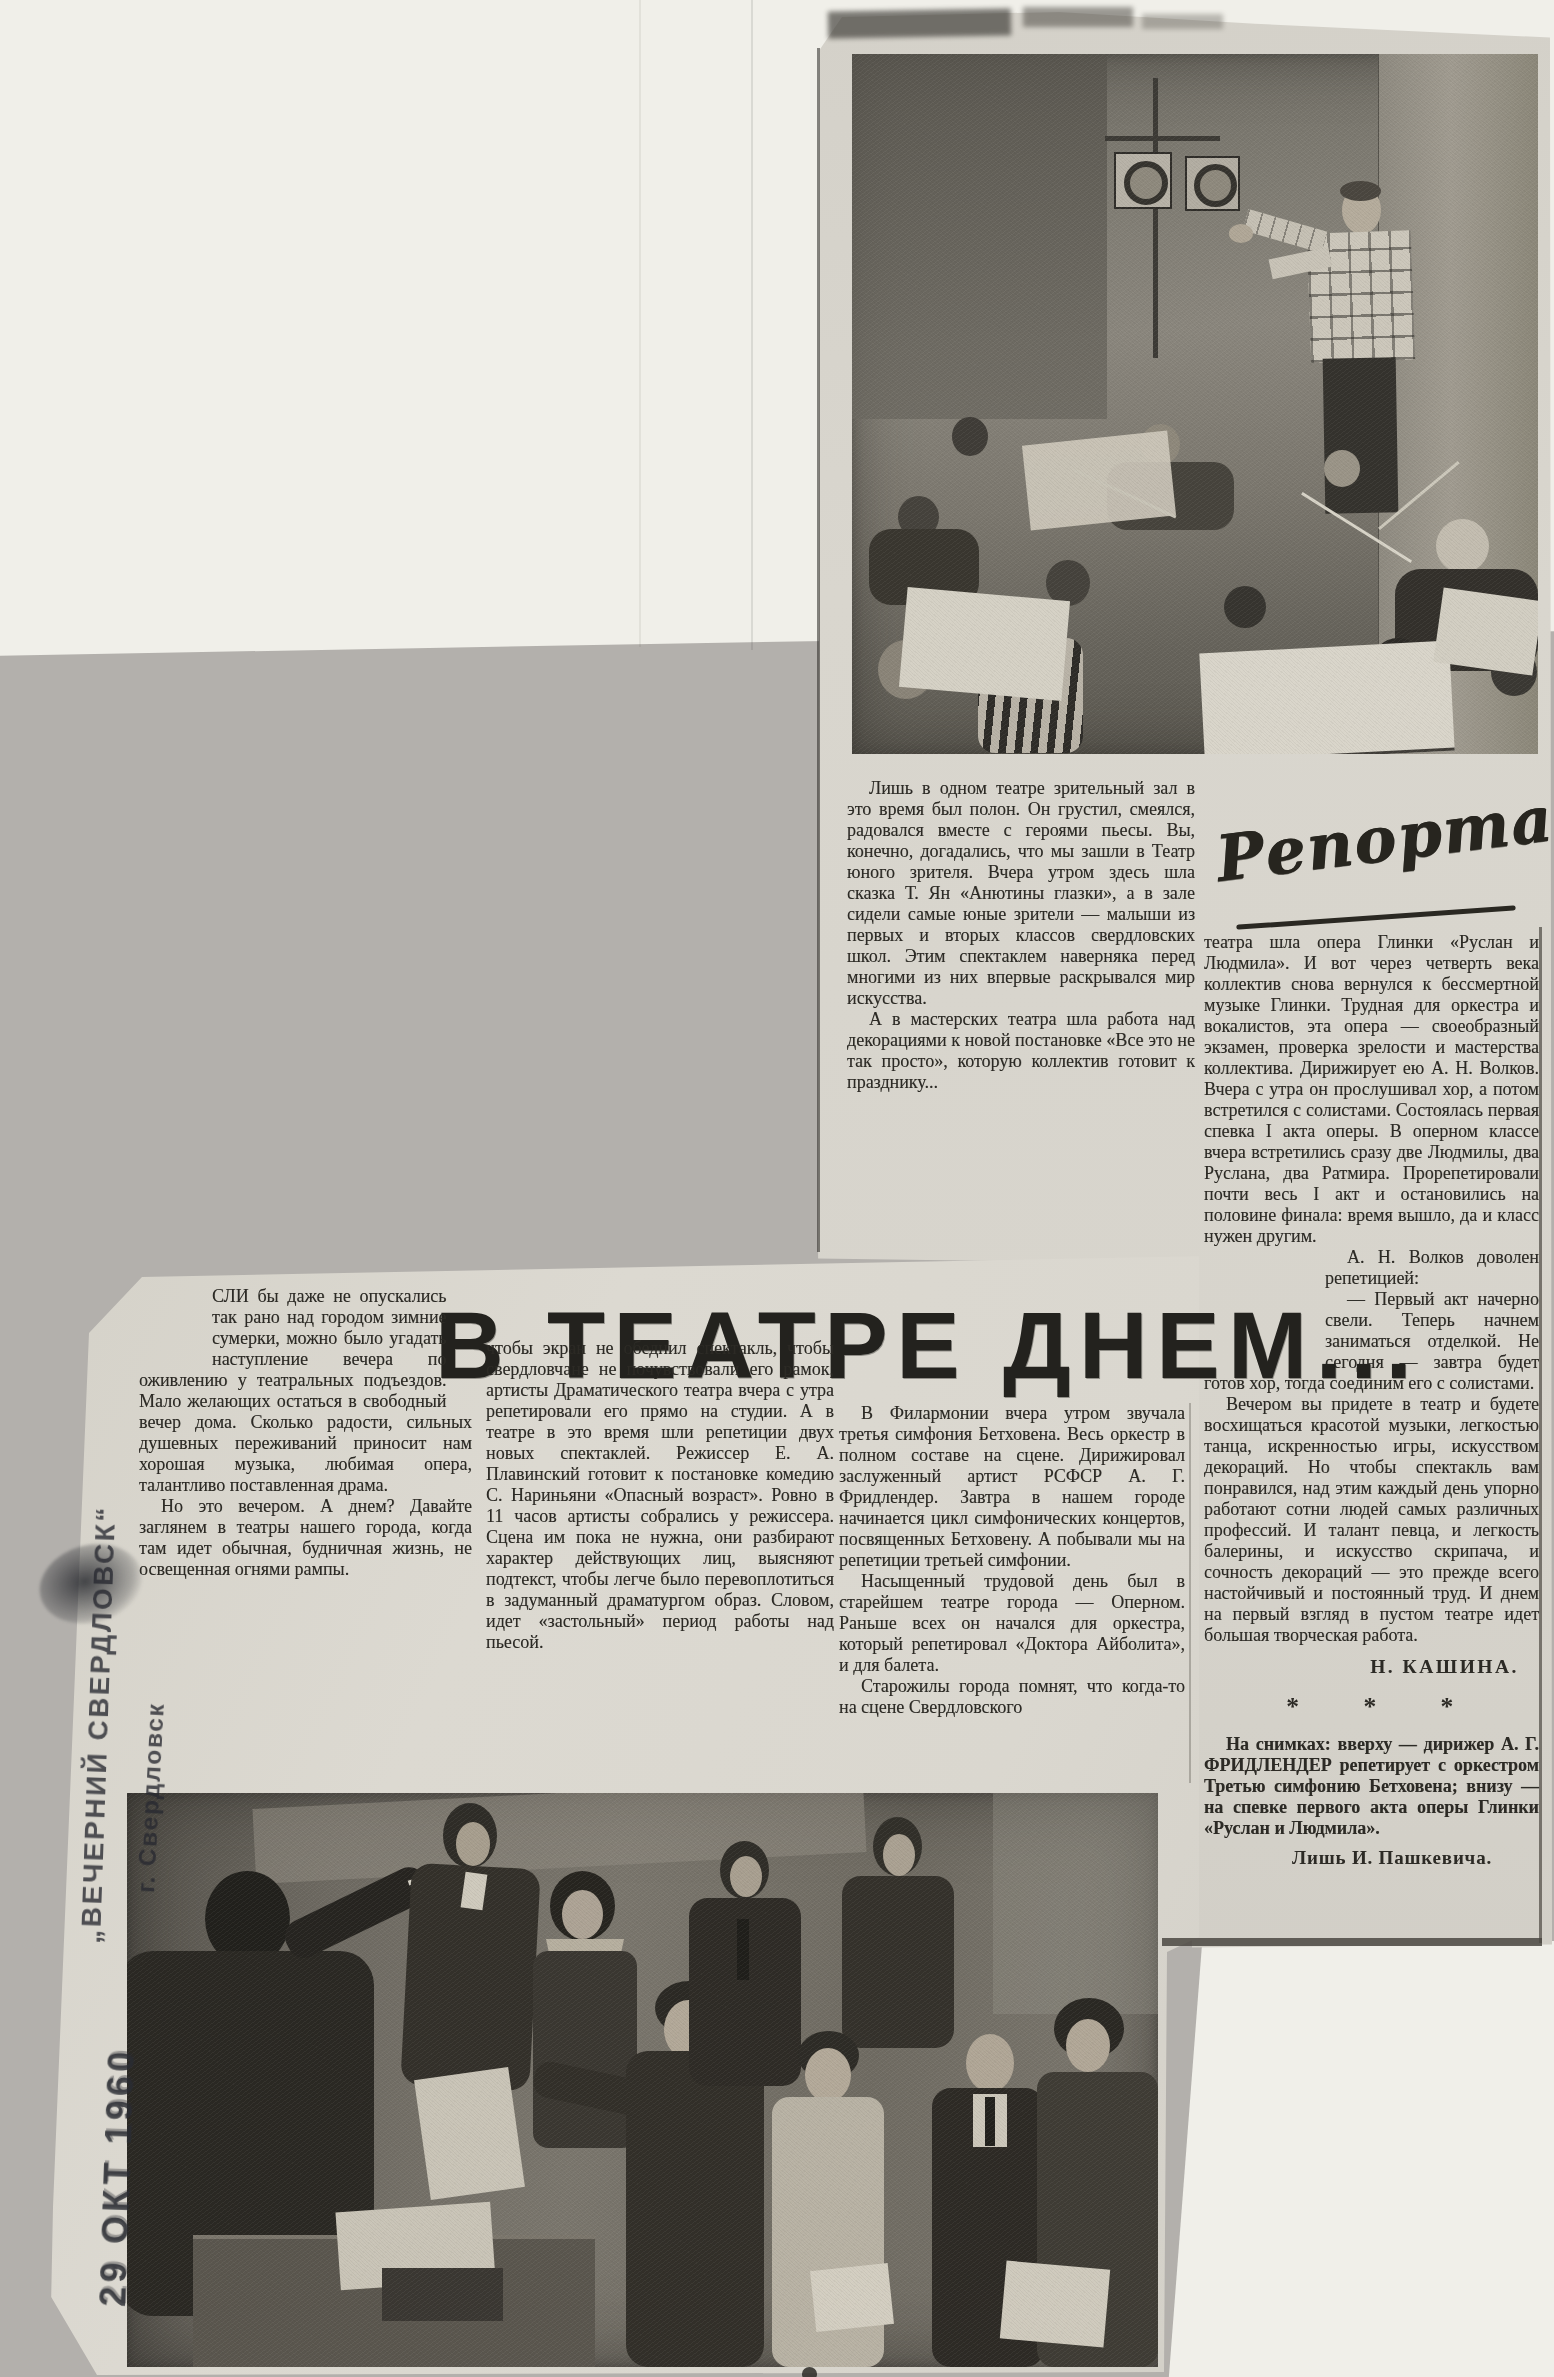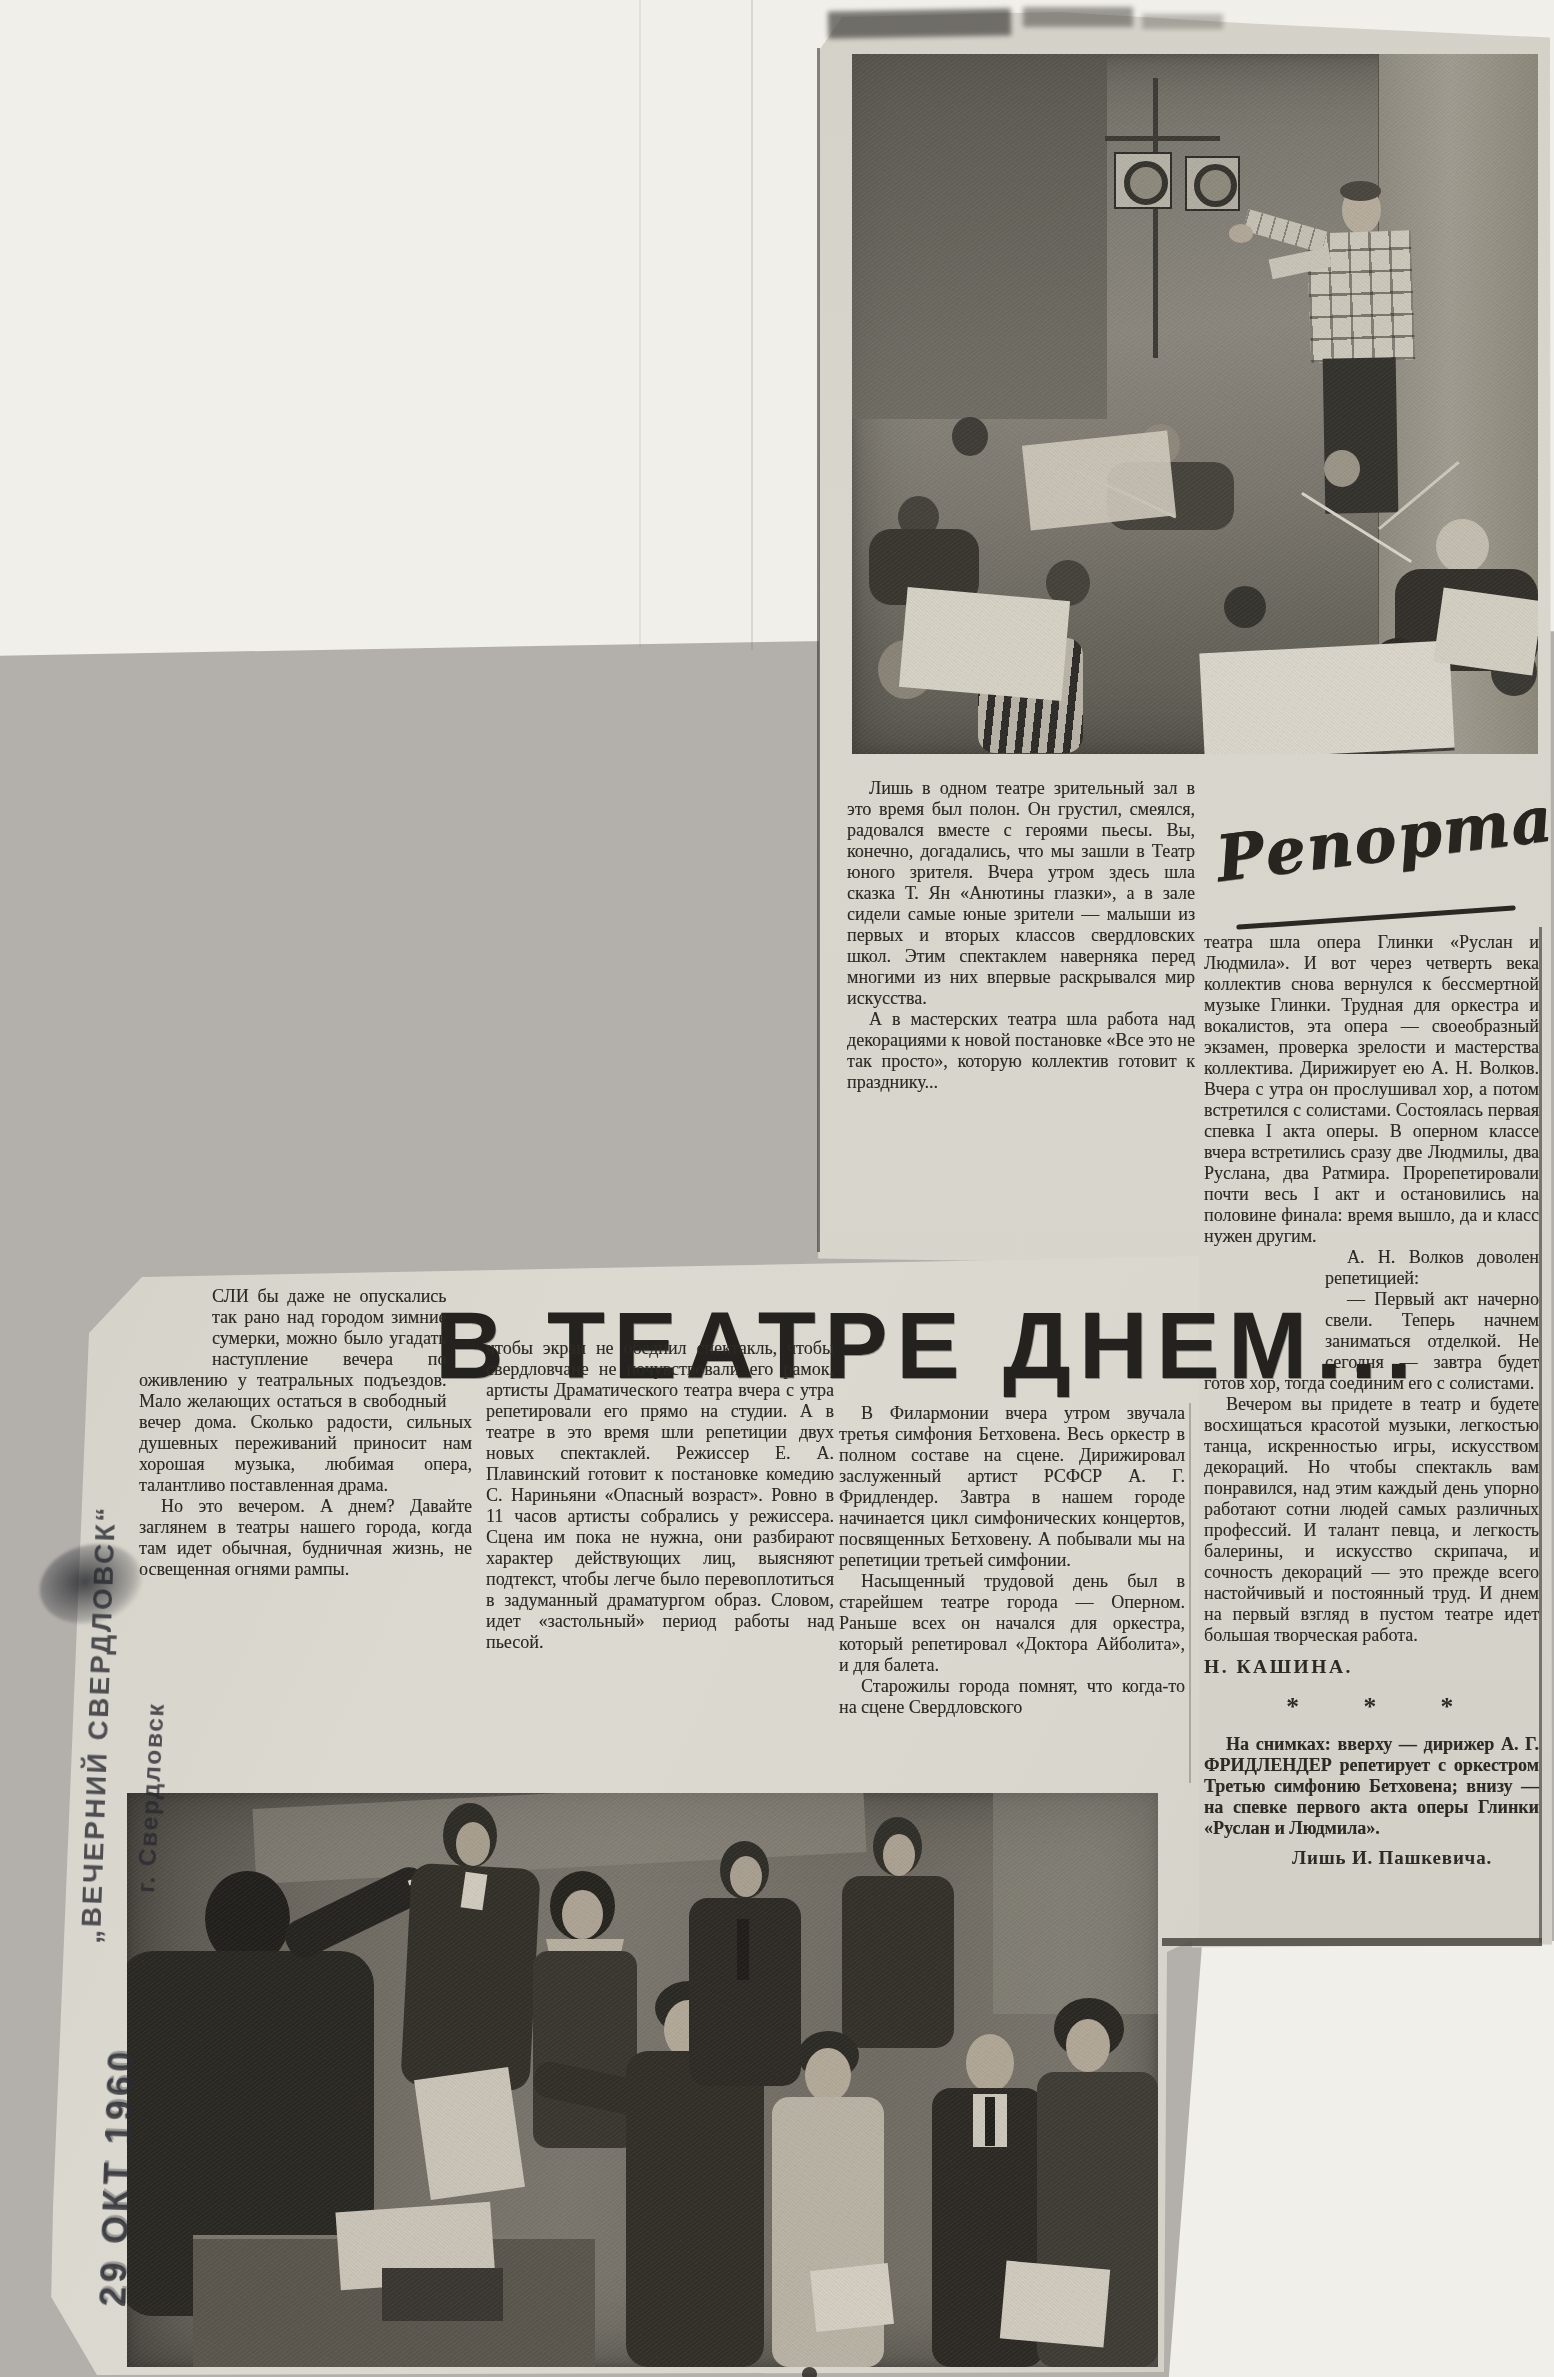--- a/index.html
+++ b/index.html
@@ -19,21 +19,21 @@
   .blob{border-radius:50%;}
   .wrapgap{float:left;width:121px;height:109px;}
   .c1a{float:left;width:73px;height:64px;}
   .c1b{float:right;width:25.5px;height:109px;}
   .headline{font-family:"Liberation Sans",sans-serif;font-weight:bold;font-size:95px;
             letter-spacing:8.5px;color:#23221e;white-space:nowrap;transform:scaleX(.86);
             transform-origin:left top;text-shadow:0.8px 0.8px 0 rgba(35,34,30,.4);}
   .script{font-family:"DejaVu Serif",serif;font-style:italic;font-weight:bold;font-size:63px;
           color:#27251f;letter-spacing:1.7px;transform:rotate(-7deg);transform-origin:left bottom;
           text-shadow:0.8px 0 0 #27251f,0 0.8px 0 rgba(39,37,31,.6);white-space:nowrap;}
-  .sig{font-weight:bold;letter-spacing:2.5px;padding-right:20px;
+  .sig{font-weight:bold;letter-spacing:2.5px;text-align:right;padding-right:20px;
        font-size:19.5px;color:#2c2a25;margin-top:10.2px;}
   .stars{text-align:center;letter-spacing:29px;font-weight:bold;font-size:25.5px;color:#2c2a25;
          margin:13.6px 0 12px 25.5px;}
   .note p{font-weight:bold;}
   .credit{font-weight:bold;text-align:right;padding-right:47px;font-size:19px;color:#2c2a25;
           margin-top:8.5px;letter-spacing:0.8px;}
   .stamp{font-family:"Liberation Sans",sans-serif;font-weight:bold;color:rgba(38,40,48,.78);
          white-space:nowrap;filter:blur(0.3px);}
   .rule{background:#55524b;}
   .shape{position:absolute;}

